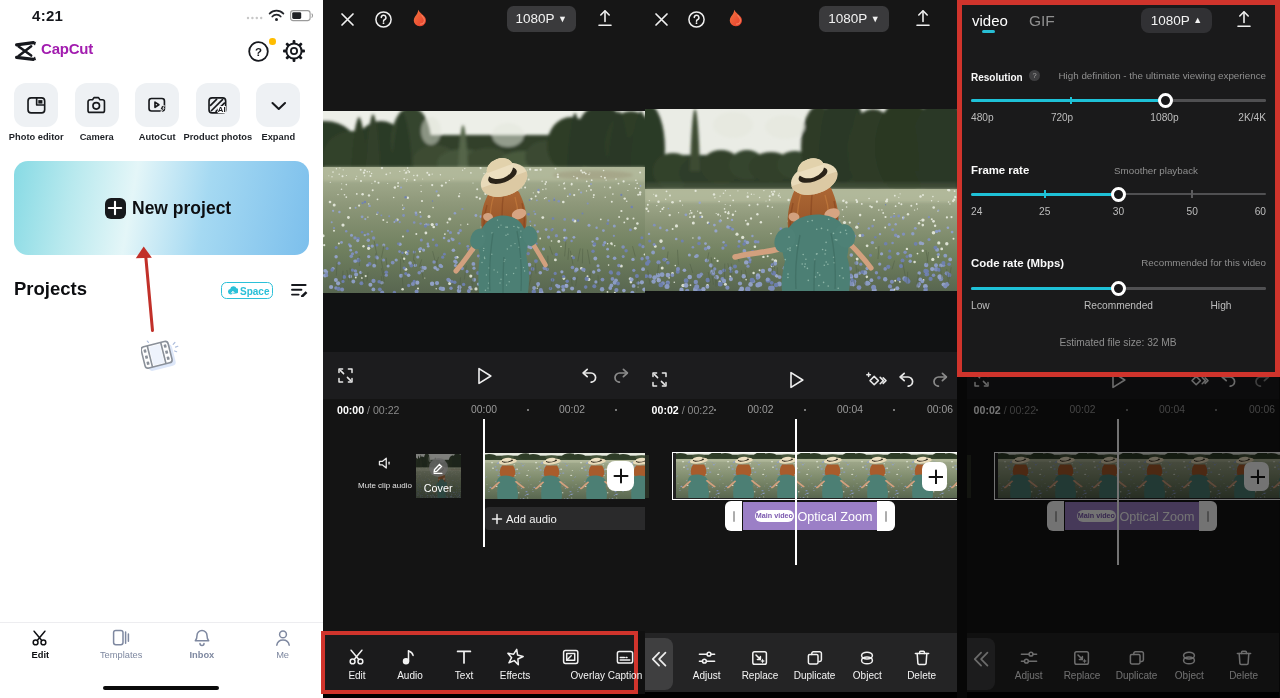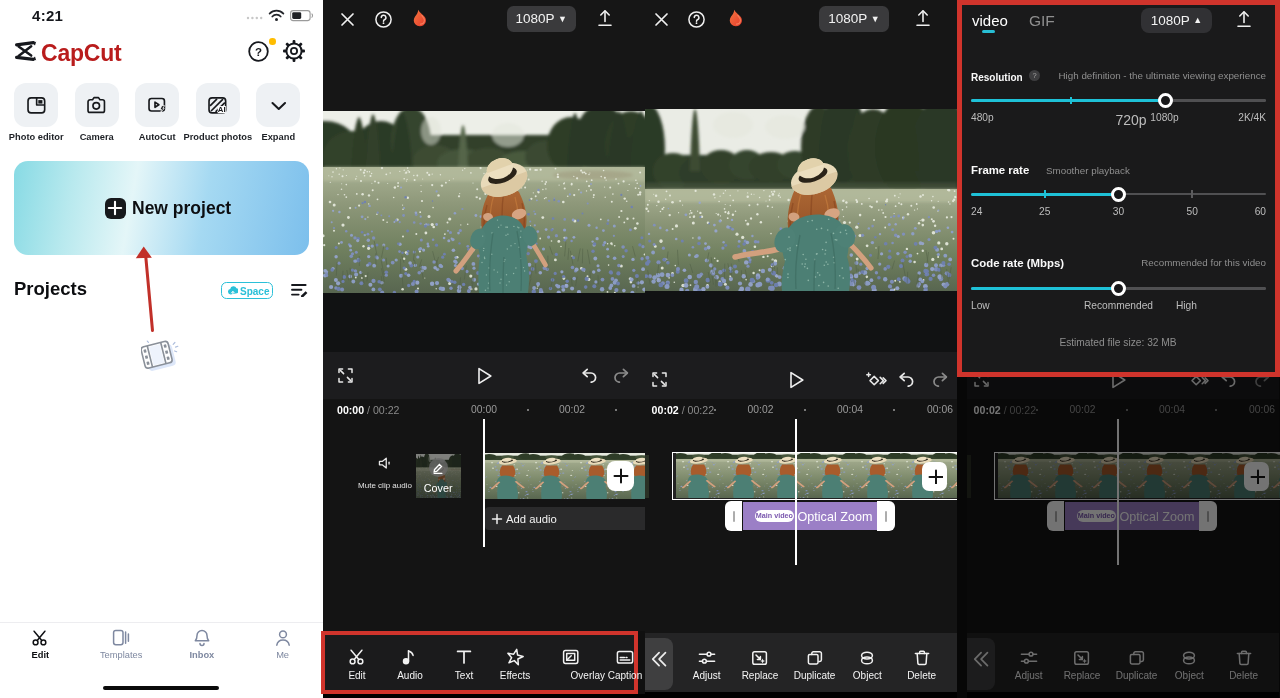--- a/index.html
+++ b/index.html
@@ -1680,21 +1680,21 @@
       <g stroke="#16181d" stroke-width="3.2" stroke-linecap="round">
         <path d="M2.6,4.8 L19.4,2.6"></path>
         <path d="M2.6,17.4 L19.4,19.4"></path>
       </g>
       <g stroke="#16181d" stroke-width="2.5" stroke-linecap="round">
         <path d="M4.6,6.6 L17.2,15.6"></path>
         <path d="M17.2,6.2 L4.6,16"></path>
       </g>
       <path d="M18.8,3.5 l3.4,-2 -1.2,3.9 Z M18.8,18.5 l3.4,2 -1.2,-3.9 Z" fill="#16181d"></path>
     </svg>
-    <div class="abs" style="left:41px;top:40px;font-size:23px;font-weight:700;color:#b91c1c;letter-spacing:-0.2px">CapCut</div>
+    <div class="abs" style="left:41px;top:40px;font-size:15px;font-weight:700;color:#a21caf;letter-spacing:-0.2px">CapCut</div>
     <svg class="abs" style="left:248px;top:41px" width="21" height="21" viewBox="0 0 21 21">
       <circle cx="10.5" cy="10.5" r="9.3" fill="none" stroke="#16181d" stroke-width="1.8"></circle>
       <text x="10.5" y="14.6" font-size="11.5" font-weight="700" fill="#16181d" text-anchor="middle" font-family="Liberation Sans">?</text>
     </svg>
     <div class="abs" style="left:269px;top:38px;width:6.5px;height:6.5px;border-radius:50%;background:#ffbd00"></div>
     <svg class="abs" style="left:283px;top:40px" width="22" height="22" viewBox="0 0 22 22">
       <g transform="translate(11,11)">
         <g fill="#16181d">
           <rect x="-1.4" y="-11" width="2.8" height="4" rx="1" transform="rotate(0 0 0)"></rect>
           <rect x="-1.4" y="-11" width="2.8" height="4" rx="1" transform="rotate(45 0 0)"></rect>
@@ -2292,35 +2292,35 @@
     </g>
   </svg>
 <div class="abs" style="left:971px;top:72px;font-size:10px;font-weight:700;color:#fafafa">Resolution</div>
 <div class="abs" style="left:1029px;top:69.5px;width:11px;height:11px;border-radius:50%;background:#3d3d3f;color:#a5a5a5;font-size:7.5px;text-align:center;line-height:11px">?</div>
 <div class="abs" style="left:1046px;top:69.5px;width:220px;text-align:right;font-size:9.8px;color:#8f8f8f">High definition - the ultimate viewing experience</div>
 <div class="abs" style="left:971px;top:99.3px;width:295px;height:2.4px;border-radius:1.2px;background:#505052"></div>
 <div class="abs" style="left:971px;top:99.0px;width:195px;height:3px;border-radius:1.5px;background:#1ec1d7"></div>
 <div class="abs" style="left:1070px;top:96.7px;width:2.2px;height:7.6px;background:#1ec1d7"></div>
 <div class="abs" style="left:1158px;top:93.0px;width:15px;height:15px;border-radius:50%;background:#18181a;border:3.8px solid #fff;box-sizing:border-box"></div>
 <div class="abs" style="left:971px;top:112px;font-size:10.2px;color:#bdbdbd">480p</div>
-<div class="abs" style="left:1086px;top:112px;width:90px;text-align:center;font-size:14px;color:#bdbdbd">720p</div>
+<div class="abs" style="left:1017px;top:112px;width:90px;text-align:center;font-size:10px;color:#bdbdbd">720p</div>
 <div class="abs" style="left:1119.5px;top:112px;width:90px;text-align:center;font-size:10.2px;color:#bdbdbd">1080p</div>
 <div class="abs" style="left:1176px;top:112px;width:90px;text-align:right;font-size:10.2px;color:#bdbdbd">2K/4K</div>
 <div class="abs" style="left:971px;top:164px;font-size:11.4px;font-weight:700;color:#fafafa">Frame rate</div>
-<div class="abs" style="left:1046px;top:164.5px;width:220px;text-align:left;font-size:9.8px;color:#8f8f8f">Smoother playback</div>
+<div class="abs" style="left:1046px;top:164.5px;width:220px;text-align:center;font-size:9.8px;color:#8f8f8f">Smoother playback</div>
 <div class="abs" style="left:971px;top:192.8px;width:295px;height:2.4px;border-radius:1.2px;background:#505052"></div>
 <div class="abs" style="left:971px;top:192.5px;width:148px;height:3px;border-radius:1.5px;background:#1ec1d7"></div>
 <div class="abs" style="left:1044px;top:190.2px;width:2.2px;height:7.6px;background:#1ec1d7"></div>
 <div class="abs" style="left:1191px;top:190.2px;width:2.2px;height:7.6px;background:#5c5c5e"></div>
 <div class="abs" style="left:1111px;top:186.5px;width:15px;height:15px;border-radius:50%;background:#18181a;border:3.8px solid #fff;box-sizing:border-box"></div>
 <div class="abs" style="left:971px;top:205.5px;font-size:10.2px;color:#bdbdbd">24</div>
 <div class="abs" style="left:999.7px;top:205.5px;width:90px;text-align:center;font-size:10.2px;color:#bdbdbd">25</div>
 <div class="abs" style="left:1073.5px;top:205.5px;width:90px;text-align:center;font-size:10.2px;color:#bdbdbd">30</div>
 <div class="abs" style="left:1147.2px;top:205.5px;width:90px;text-align:center;font-size:10.2px;color:#bdbdbd">50</div>
 <div class="abs" style="left:1176px;top:205.5px;width:90px;text-align:right;font-size:10.2px;color:#bdbdbd">60</div>
 <div class="abs" style="left:971px;top:256.5px;font-size:11.4px;font-weight:700;color:#fafafa">Code rate (Mbps)</div>
 <div class="abs" style="left:1066px;top:257px;width:200px;text-align:right;font-size:9.8px;color:#8f8f8f">Recommended for this video</div>
 <div class="abs" style="left:971px;top:287.3px;width:295px;height:2.4px;border-radius:1.2px;background:#505052"></div>
 <div class="abs" style="left:971px;top:287.0px;width:148px;height:3px;border-radius:1.5px;background:#1ec1d7"></div>
 <div class="abs" style="left:1111px;top:281.0px;width:15px;height:15px;border-radius:50%;background:#18181a;border:3.8px solid #fff;box-sizing:border-box"></div>
 <div class="abs" style="left:971px;top:300px;font-size:10.2px;color:#bdbdbd">Low</div>
 <div class="abs" style="left:1073.5px;top:300px;width:90px;text-align:center;font-size:10.2px;color:#bdbdbd">Recommended</div>
-<div class="abs" style="left:1176px;top:300px;width:90px;text-align:left;font-size:10.2px;color:#bdbdbd">High</div>
+<div class="abs" style="left:1176px;top:300px;width:90px;text-align:center;font-size:10.2px;color:#bdbdbd">High</div>
 <div class="abs" style="left:1018px;top:336.5px;width:200px;text-align:center;font-size:10.2px;color:#8e8e8e">Estimated file size: 32 MB</div>
 </body></html>

